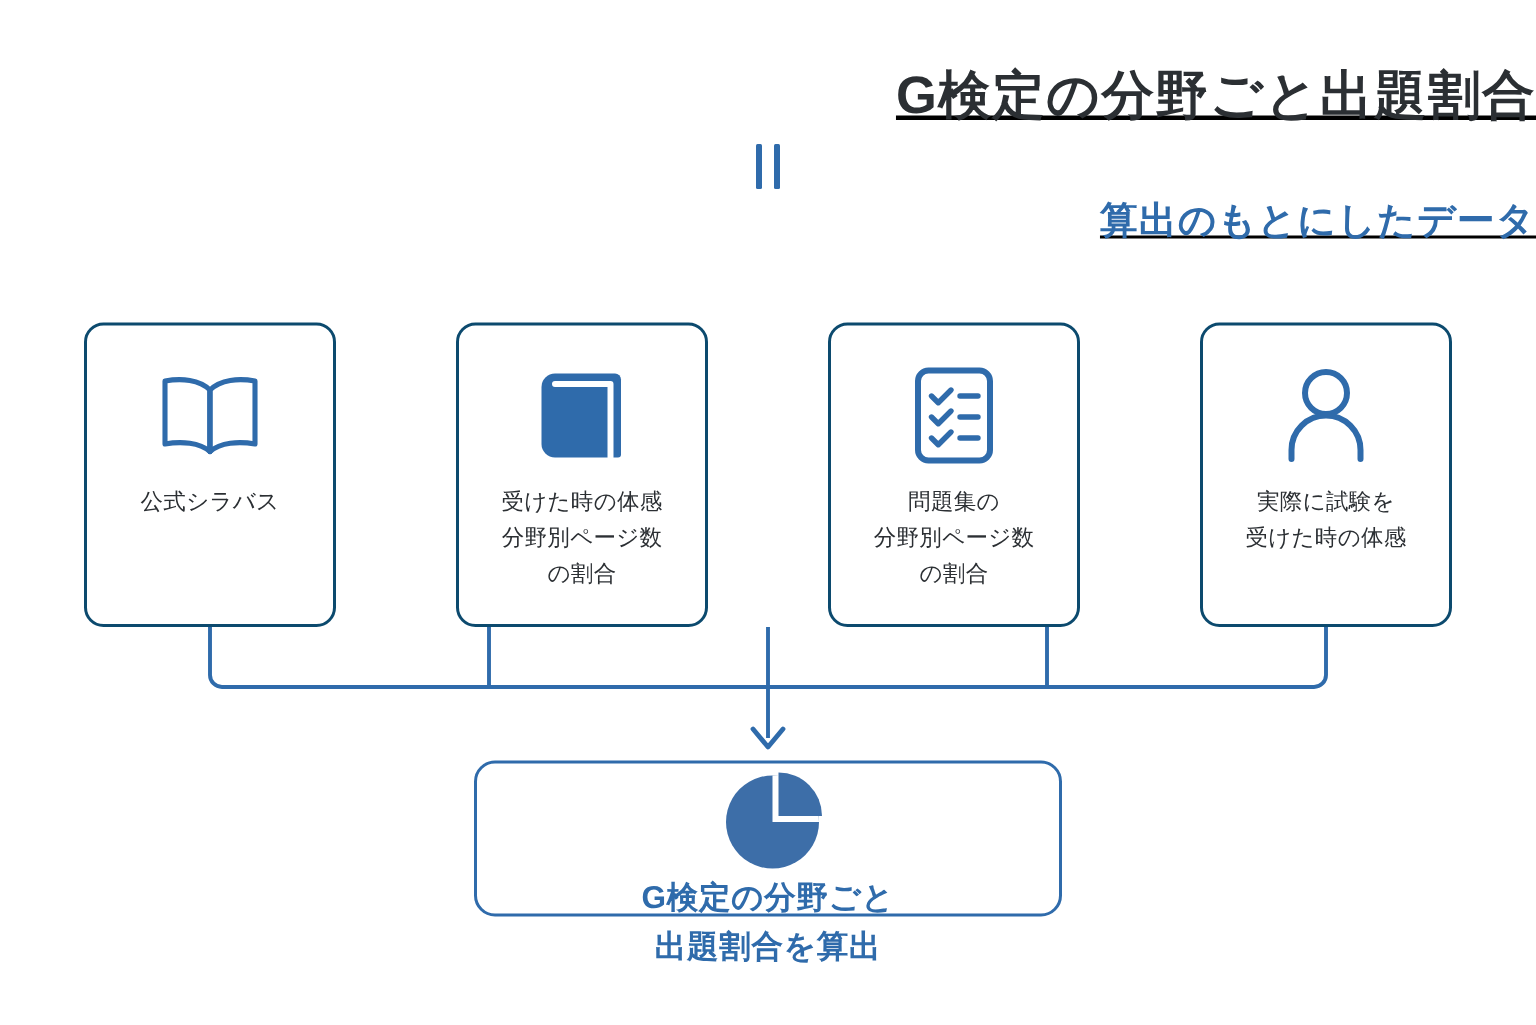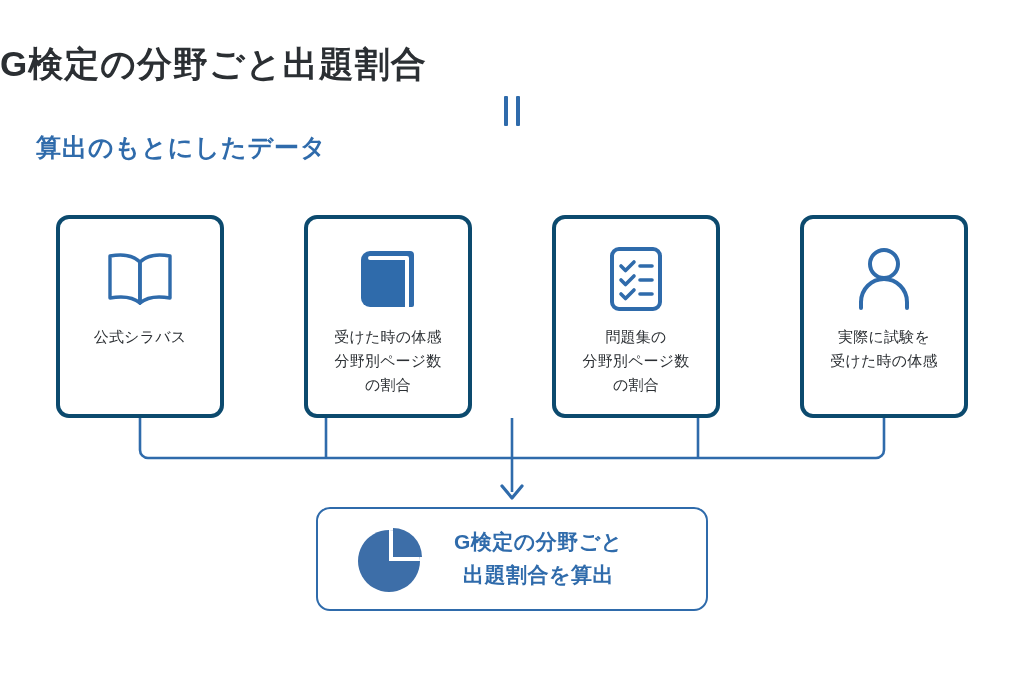--- a/index.html
+++ b/index.html
@@ -19,21 +19,22 @@
     height: 683px;
     background: #ffffff;
   }
 
   
   .title-block {
     position: absolute;
     left: 0;
     top: 44px;
     width: 1024px;
-    text-align: left;
+    text-align: right;
+    text-decoration: underline;
   }
   .main-title {
     font-size: 35px;
     font-weight: bold;
     color: #2b2f33;
     letter-spacing: 1px;
     line-height: 1.15;
     white-space: nowrap;
   }
   .equals-mark {
@@ -69,21 +70,21 @@
     top: 215px;
     width: 912px;
     height: 203px;
     display: flex;
     justify-content: space-between;
   }
   .card {
     width: 168px;
     height: 203px;
     box-sizing: border-box;
-    border: 4px solid #0c4a6e;
+    border: 2px solid #0c4a6e;
     border-radius: 13px;
     background: #ffffff;
     display: flex;
     flex-direction: column;
     align-items: center;
     padding-top: 26px;
   }
   .card-icon {
     height: 68px;
     display: flex;
@@ -117,20 +118,21 @@
     top: 507px;
     width: 392px;
     height: 104px;
     box-sizing: border-box;
     border: 2px solid #2f6bab;
     border-radius: 14px;
     background: #ffffff;
     display: flex;
     align-items: center;
     justify-content: flex-start;
+    flex-direction: column;
   }
   .result-icon {
     margin-left: 36px;
     margin-right: 26px;
     width: 74px;
     height: 74px;
     flex: none;
   }
   .result-label {
     font-size: 21px;

